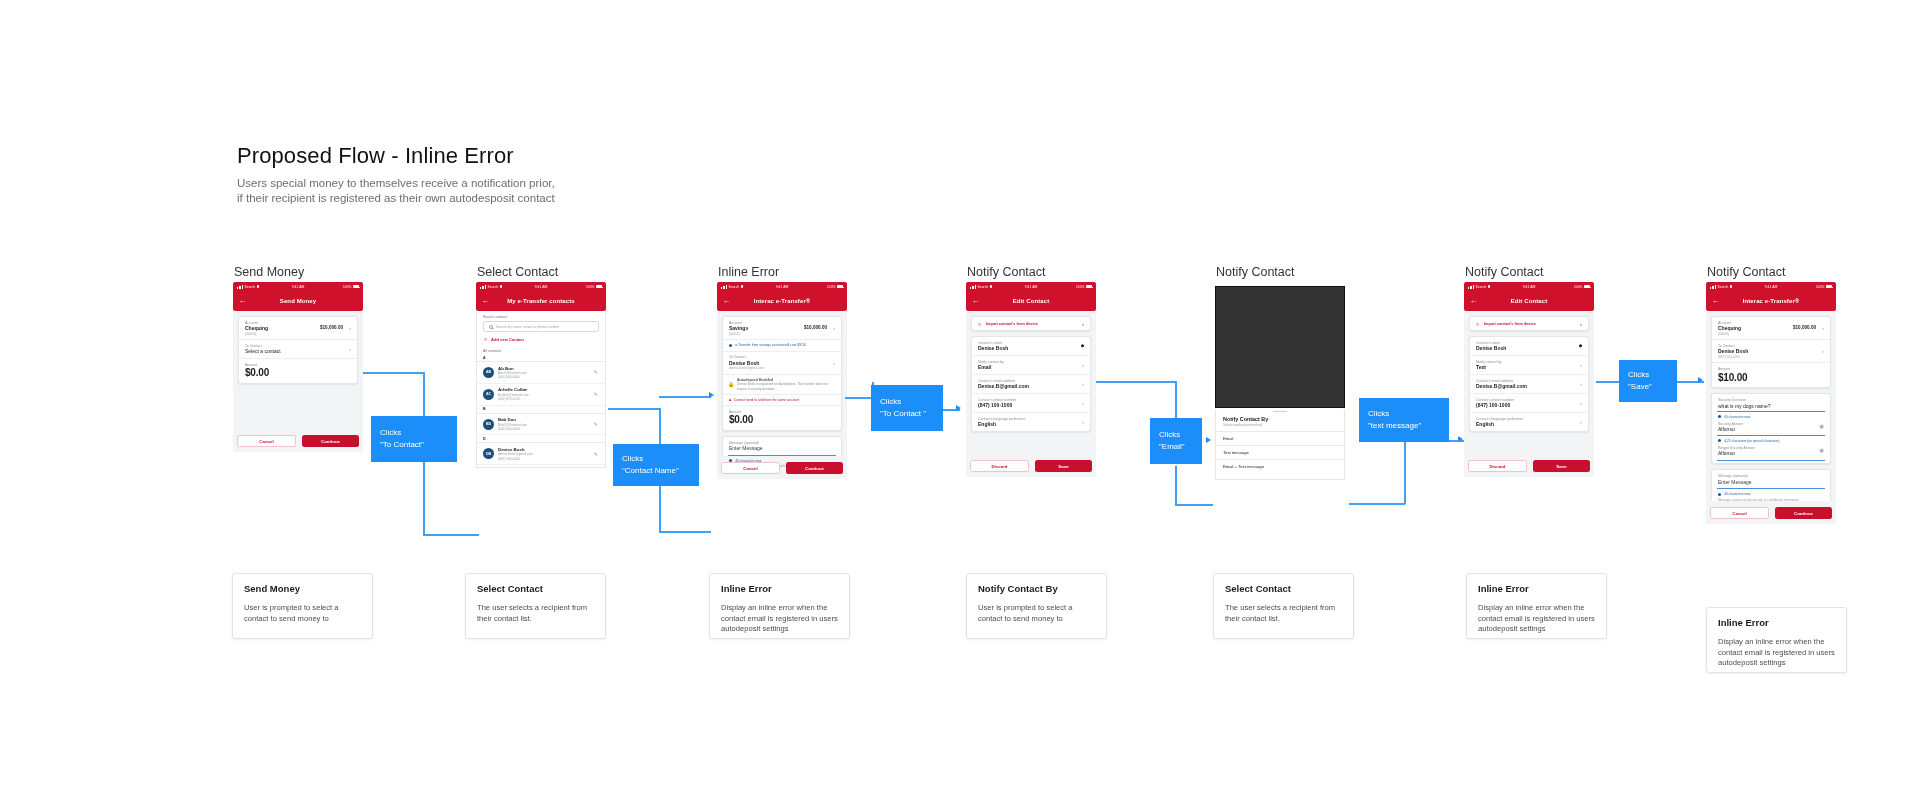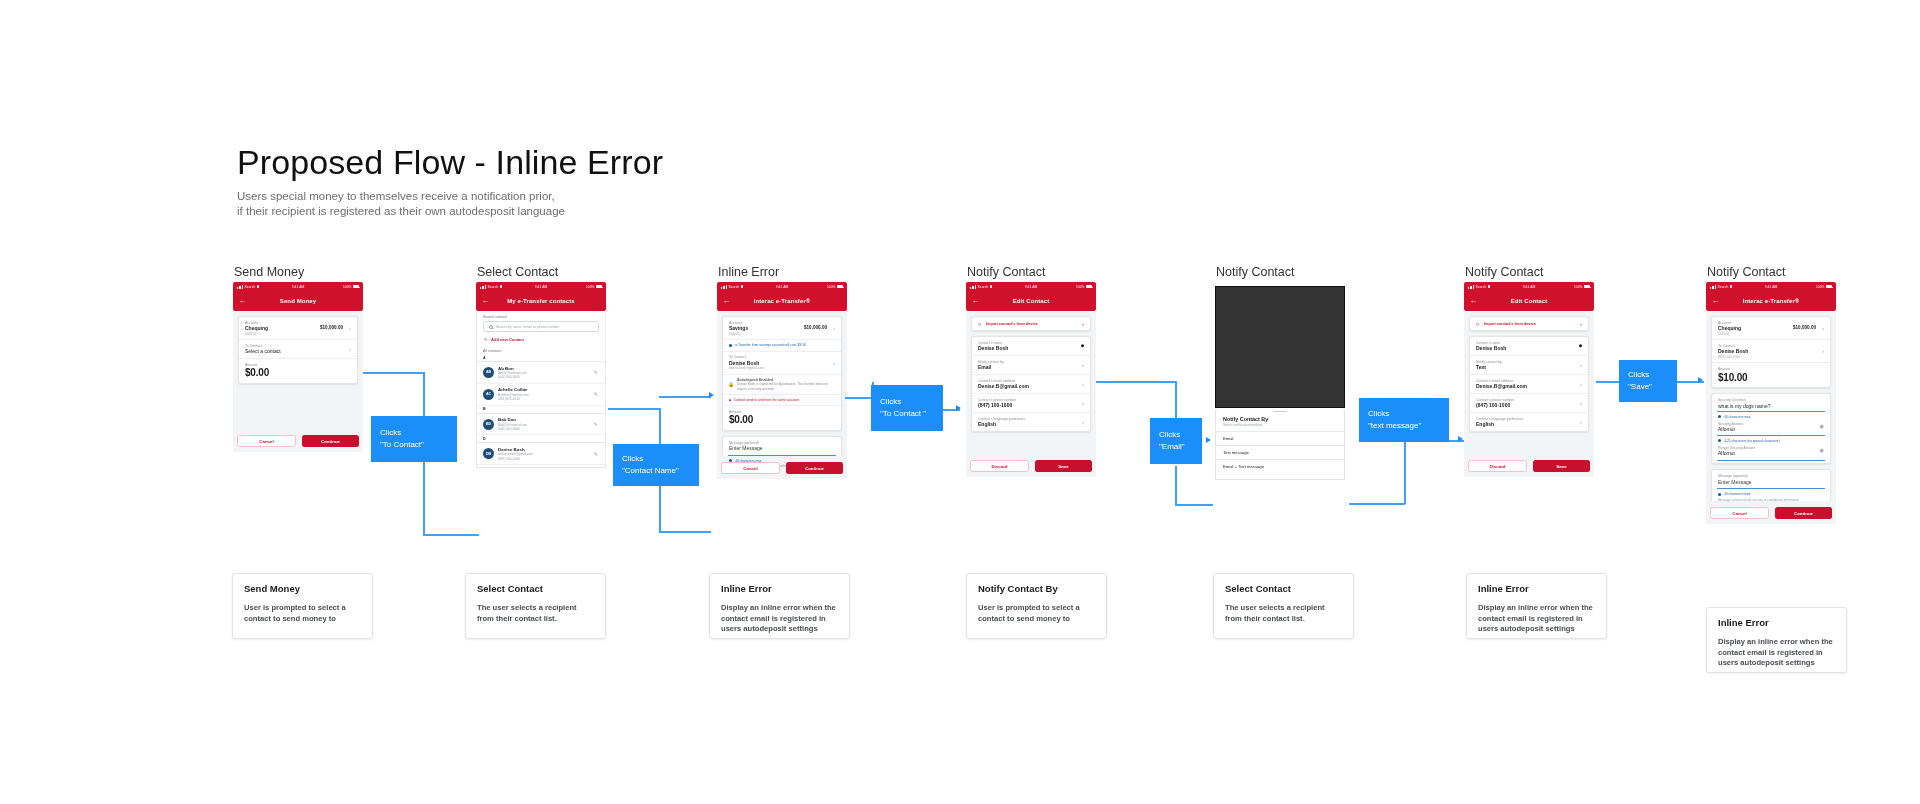--- a/index.html
+++ b/index.html
@@ -6,21 +6,21 @@
   html, body { margin:0; padding:0; }
   body {
     width:1920px; height:804px; background:#ffffff;
     font-family:"Liberation Sans", sans-serif; color:#1a1a1a;
     overflow:hidden; position:relative;
   }
   .stage { position:absolute; inset:0; }
 
   
   .title-block { position:absolute; left:237px; top:143px; }
-  .doc-title { font-size:34px; font-weight:400; color:#111; letter-spacing:0.1px; }
+  .doc-title { font-size:22px; font-weight:400; color:#111; letter-spacing:0.1px; }
   .doc-sub { margin-top:7px; font-size:11.5px; line-height:14.5px; color:#6e6e6e; }
 
   
   .scr-label { position:absolute; font-size:12.5px; color:#333; }
 
   
   .phone { position:absolute; width:130px; background:#fff; }
   .statusbar {
     height:9px; background:#D0112B; border-radius:2px 2px 0 0;
     display:flex; align-items:center; justify-content:space-between;
@@ -143,32 +143,32 @@
     border-left:5px solid #1C8EF9;
   }
 
   
   .cap {
     position:absolute; width:141px; height:66px;
     background:#fff; border:0.8px solid #e1e3e6; border-radius:3px;
     box-shadow:0 1px 2.5px rgba(0,0,0,0.07); padding:9px 11px;
   }
   .cap-t { font-size:9.5px; font-weight:600; color:#1b1b1b; }
-  .cap-b { margin-top:9px; font-size:7.6px; line-height:10.5px; color:#4a4d52;font-weight:bold; }
+  .cap-b { margin-top:9px; font-size:7.6px; line-height:10.5px; color:#4a4d52; }
 </style>
 </head>
 <body>
 
 <div class="stage">
 
   <div class="title-block">
     <div class="doc-title">Proposed Flow - Inline Error</div>
     <div class="doc-sub">
       <div>Users special money to themselves receive a notification prior,</div>
-      <div>if their recipient is registered as their own autodesposit language</div>
+      <div>if their recipient is registered as their own autodesposit contact</div>
     </div>
   </div>
 
   <div class="scr-label" style="left:234px;top:265px">Send Money</div>
   <div class="scr-label" style="left:477px;top:265px">Select Contact</div>
   <div class="scr-label" style="left:718px;top:265px">Inline Error</div>
   <div class="scr-label" style="left:967px;top:265px">Notify Contact</div>
   <div class="scr-label" style="left:1216px;top:265px">Notify Contact</div>
   <div class="scr-label" style="left:1465px;top:265px">Notify Contact</div>
   <div class="scr-label" style="left:1707px;top:265px">Notify Contact</div>

